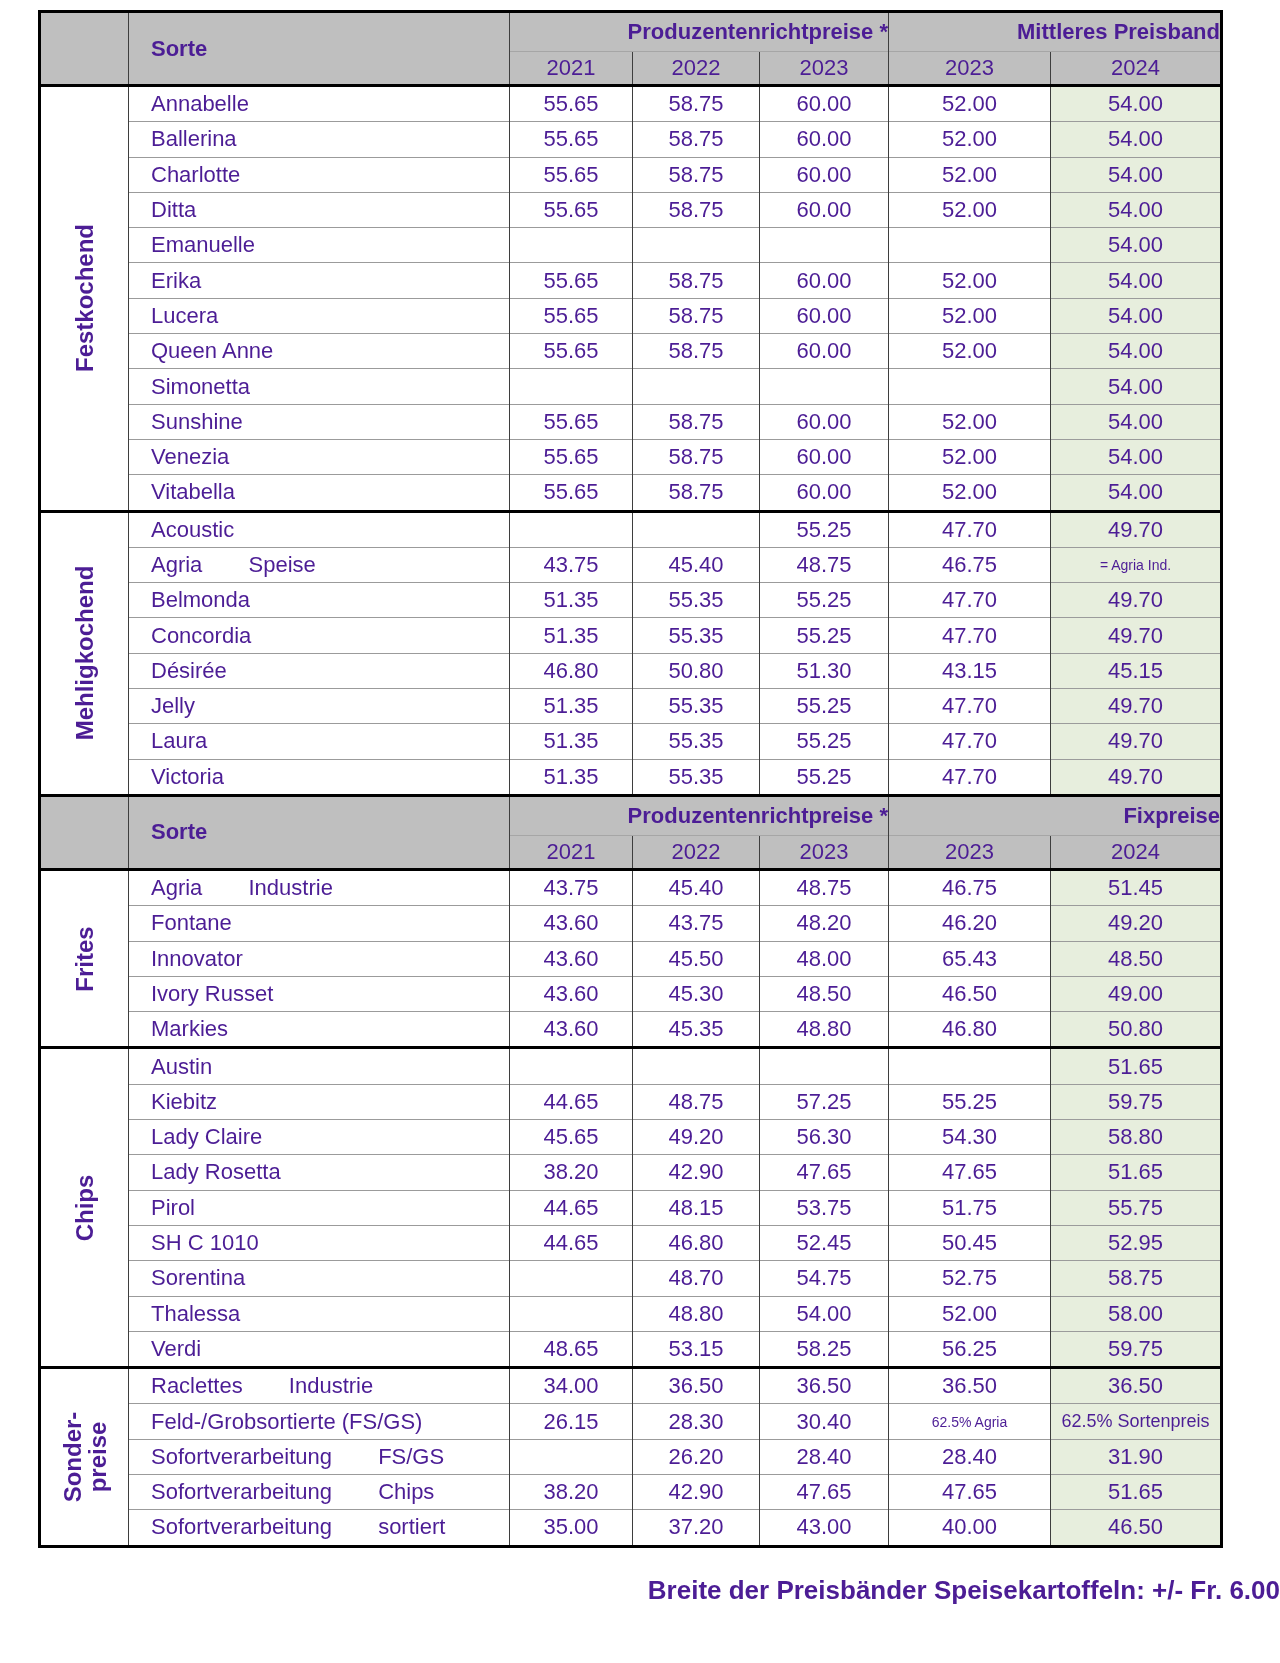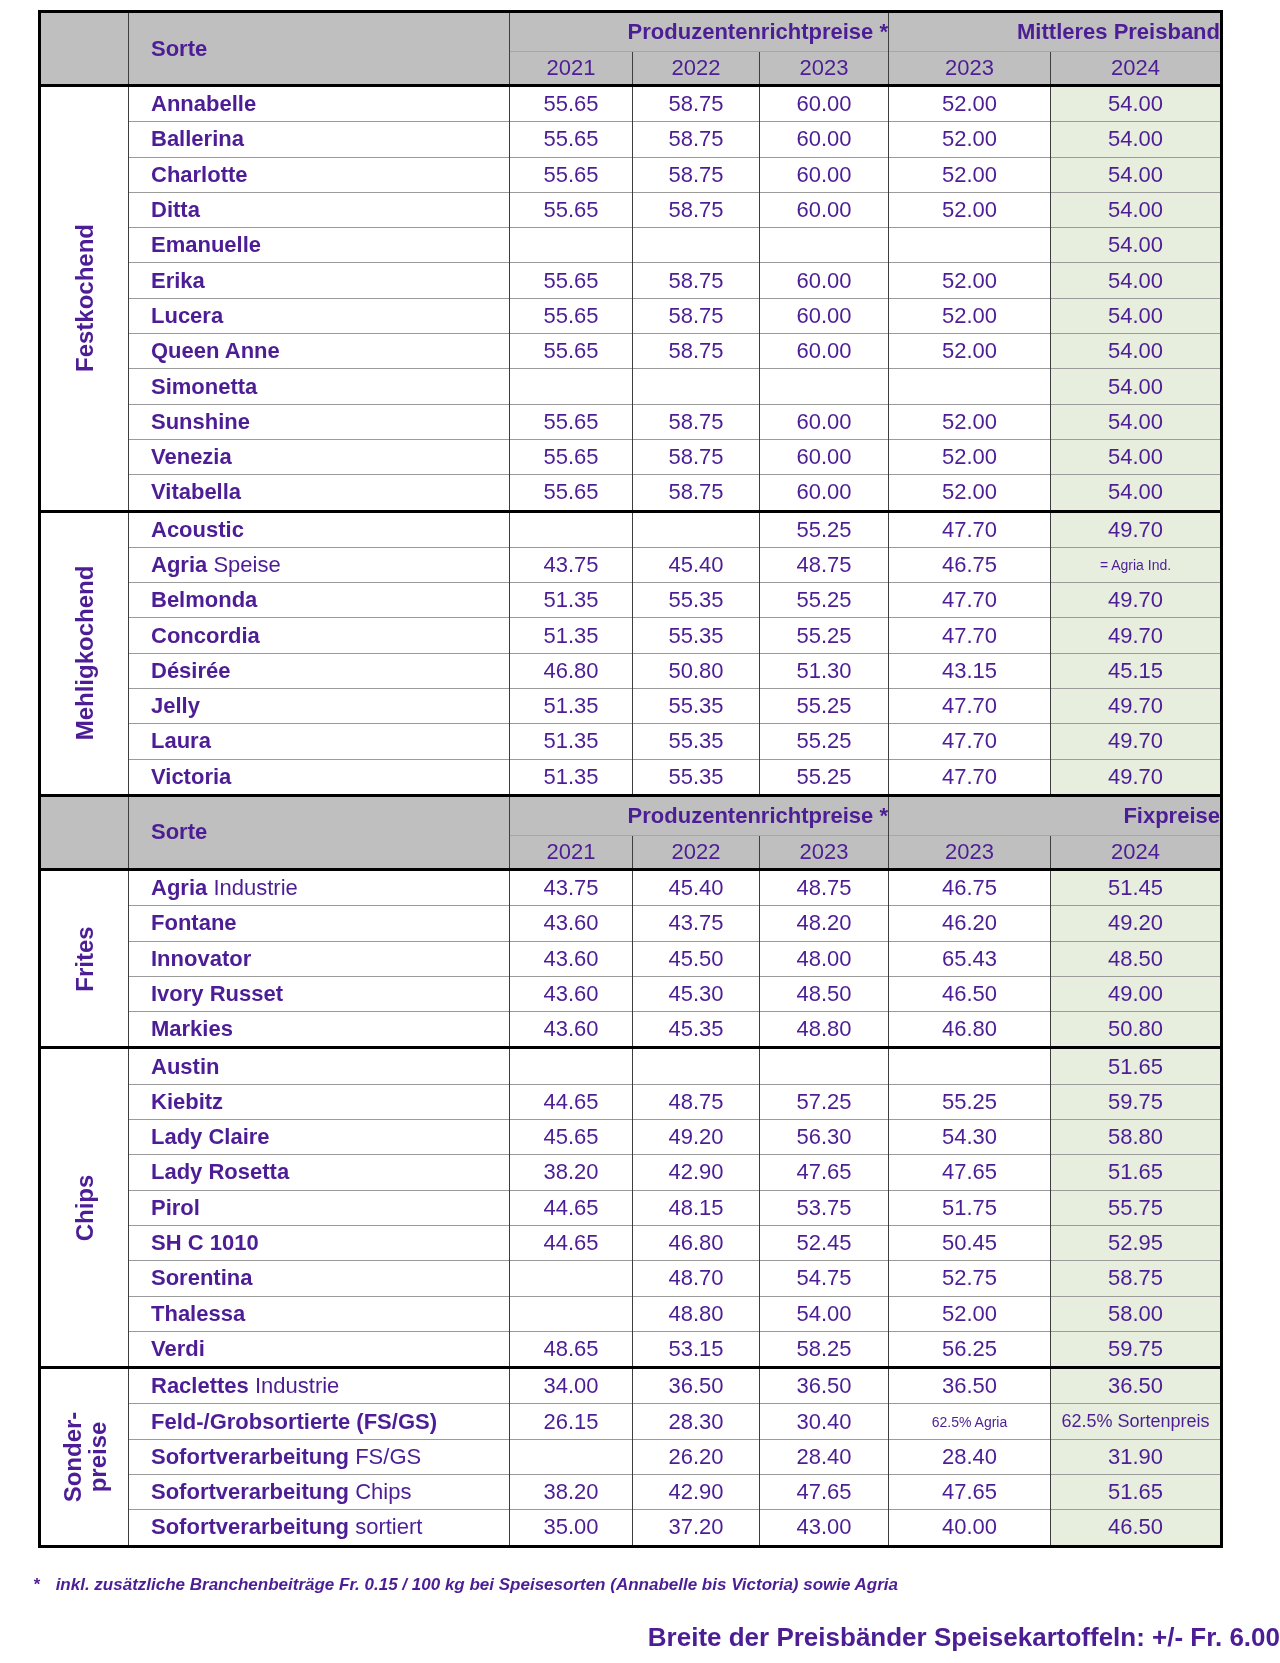--- a/index.html
+++ b/index.html
@@ -28,22 +28,22 @@
   td.span-head { text-align:right; font-weight:bold; font-size:22px; height:38px; }
   td.year-head { text-align:center; font-weight:normal; font-size:22px; height:32px;
                  border-top:1px solid #a6a6a6; }
   tr.hdr-top td { border-top:3px solid #000; }
   tr.hdr-years ~ tr {}
 
   
   tr.body-row td { height:34.3px; border-top:1px solid #9b9b9b; }
   tr.group-start td { border-top:3px solid #000; }
   td.name-cell { text-align:left; padding-left:22px; font-size:22px; white-space:nowrap; }
-  td.name-cell .nb { font-weight:bold; }
-  td.name-cell .ns { font-weight:normal; }
+  td.name-cell .nb { font-weight:normal; }
+  td.name-cell .ns { font-weight:normal;margin-left:40px; }
   td.val { text-align:center; font-size:22px; font-weight:normal; white-space:nowrap; }
   td.p2 { background:#e7eedd; }
   td.text-val { font-size:14px; }
   td.text-val-small { font-size:18px; }
 
   td.group-cell { position:relative; background:#ffffff; }
   .vlabel {
     position:absolute; top:50%; left:50%;
     transform:translate(-50%,-50%) rotate(-90deg);
     font-weight:bold; font-size:24px; line-height:1.05;
@@ -429,18 +429,15 @@
           <td class="name-cell"><span class="nb">Sofortverarbeitung</span> <span class="ns">sortiert</span></td>
           <td class="val">35.00</td>
           <td class="val">37.20</td>
           <td class="val">43.00</td>
           <td class="val">40.00</td>
           <td class="val p2">46.50</td>
         </tr>
       </tbody>
   </table>
 
-  <div class="footnote">
-    <span class="marker">*</span><span>inkl. zusätzliche Branchenbeiträge Fr. 0.15 / 100 kg bei Speisesorten (Annabelle bis Victoria) sowie Agria</span>
-  </div>
 
   <div class="band-note">Breite der Preisbänder Speisekartoffeln: +/- Fr. 6.00</div>
 </div>
 
 </body></html>

